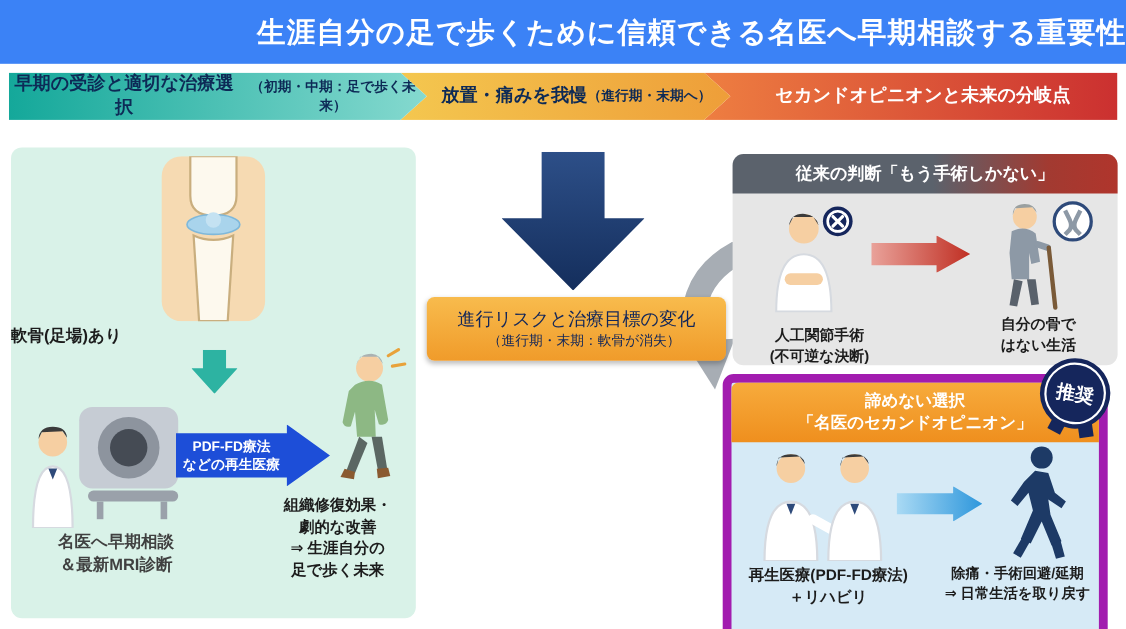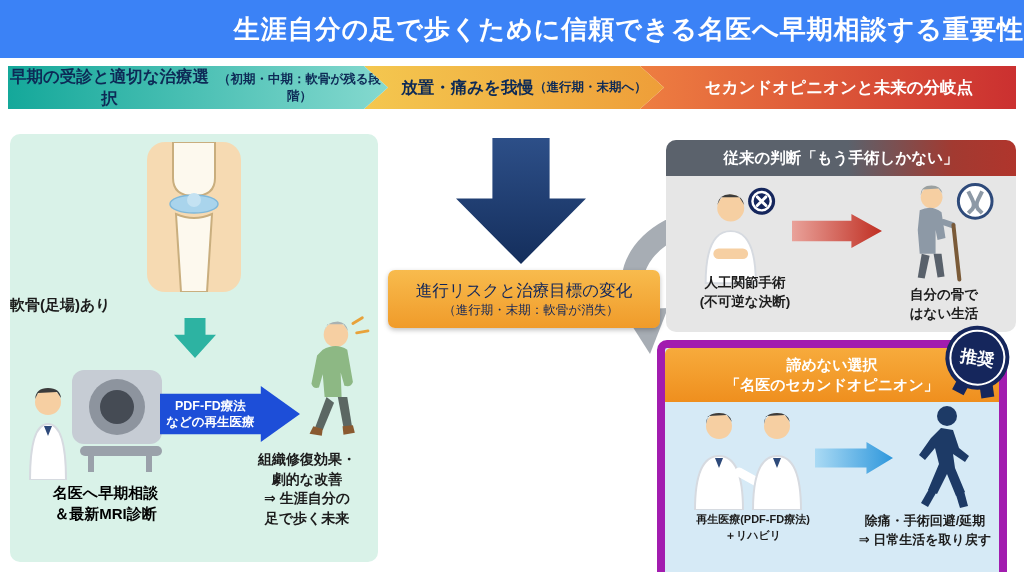--- a/index.html
+++ b/index.html
@@ -38,21 +38,21 @@
   .tdown { position:absolute; left:164px; top:184px; width:42px; height:40px; background:#2db3a2;
            clip-path:polygon(25% 0,75% 0,75% 42%,100% 42%,50% 100%,0 42%,25% 42%); }
   .docmri { position:absolute; left:12px; top:228px; width:145px; height:118px; }
   .teal-arrow { position:absolute; left:150px; top:252px; width:140px; height:56px; background:#1d4ed8;
                 clip-path:polygon(0 14%,72% 14%,72% 0,100% 50%,72% 100%,72% 86%,0 86%);
                 display:flex; align-items:center; color:#fff; font-weight:700; font-size:12.5px;
                 text-align:center; line-height:1.3; }
   .teal-arrow span { width:72%; white-space:pre-line; }
   .elder1 { position:absolute; left:282px; top:180px; width:86px; height:132px; }
   .cap-left { position:absolute; left:8px; top:348px; width:175px; text-align:center;
-              font-size:15px; font-weight:700; color:#000000; line-height:1.4; }
+              font-size:15px; font-weight:700; color:#404040; line-height:1.4; }
   .cap-right { position:absolute; left:228px; top:316px; width:138px; text-align:center;
                font-size:14px; font-weight:700; color:#1c1c1c; line-height:1.4; }
 
   
   .big-down { position:absolute; left:456px; top:138px; width:130px; height:126px; z-index:2;
               background:linear-gradient(180deg,#2d4f88,#142e5c);
               clip-path:polygon(28% 0,72% 0,72% 48%,100% 48%,50% 100%,0 48%,28% 48%); }
   .mid-banner { position:absolute; left:388px; top:270px; width:272px; height:58px; z-index:3;
                 background:linear-gradient(180deg,#f8bb4d,#f09b2a); border-radius:7px;
                 box-shadow:0 2px 5px rgba(0,0,0,.25); display:flex; flex-direction:column;
@@ -75,21 +75,21 @@
               background:#e6e6e6; border-radius:10px; }
   .rt-header { position:absolute; top:0; left:0; width:100%; height:36px; border-radius:10px 10px 0 0;
                background:linear-gradient(90deg,#5b626c 0%,#5b626c 52%,#a23a31 82%,#b0352c 100%);
                color:#fff; font-size:15.5px; font-weight:700;
                display:flex; align-items:center; justify-content:center; }
   .docx { position:absolute; left:30px; top:44px; width:82px; height:100px; }
   .red-arrow { position:absolute; left:126px; top:74px; width:90px; height:34px;
                background:linear-gradient(90deg,#e9a29a,#c02f23);
                clip-path:polygon(0 20%,66% 20%,66% 0,100% 50%,66% 100%,66% 80%,0 80%); }
   .elder2 { position:absolute; left:226px; top:40px; width:104px; height:106px; }
-  .rt-label1 { position:absolute; left:6px; top:134px; width:146px; text-align:center;
+  .rt-label1 { position:absolute; left:6px; top:156px; width:146px; text-align:center;
                font-size:13.5px; font-weight:700; color:#1c1c1c; line-height:1.4; }
   .rt-label2 { position:absolute; left:214px; top:146px; width:128px; text-align:center;
                font-size:13.5px; font-weight:700; color:#1c1c1c; line-height:1.4; }
 
   
   .rb-panel { position:absolute; left:657px; top:340px; width:350px; height:252px;
               background:#d6eaf6; border:8px solid #a21caf; border-radius:10px; }
   .rb-header { position:absolute; top:0; left:0; width:100%; height:54px;
                background:linear-gradient(180deg,#f7ab3c,#ef8f1e); border-radius:6px 6px 0 0;
                color:#fff; font-weight:700; font-size:15px; display:flex; align-items:center;
@@ -100,36 +100,36 @@
                   display:flex; align-items:center; justify-content:center; position:relative; z-index:2; }
   .badge-ribbon { position:absolute; width:13px; height:24px; background:#15265c; top:42px; z-index:1; }
   .badge-ribbon.r1 { left:12px; transform:rotate(18deg); }
   .badge-ribbon.r2 { right:12px; transform:rotate(-18deg); }
   .docs2 { position:absolute; left:16px; top:58px; width:132px; height:104px; }
   .blue-arrow { position:absolute; left:150px; top:94px; width:78px; height:32px;
                 background:linear-gradient(90deg,#aadaf4,#2e97dc);
                 clip-path:polygon(0 20%,66% 20%,66% 0,100% 50%,66% 100%,66% 80%,0 80%); }
   .walker { position:absolute; left:240px; top:56px; width:80px; height:106px; }
   .rb-label1 { position:absolute; left:0; top:164px; width:176px; text-align:center;
-               font-size:11px; font-weight:700; color:#1c1c1c; line-height:1.45; }
+               font-size:14px; font-weight:700; color:#1c1c1c; line-height:1.45; }
   .rb-label2 { position:absolute; left:176px; top:164px; width:168px; text-align:center;
                font-size:13px; font-weight:700; color:#1c1c1c; line-height:1.45; }
 </style>
 </head>
 <body>
 
 <div class="canvas">
 
   <header class="title-bar">
     <h1>生涯自分の足で歩くために信頼できる名医へ早期相談する重要性</h1>
   </header>
 
   <div class="chevron c1">
     <div class="chev-title">早期の受診と適切な治療選択</div>
-    <div class="chev-sub">（初期・中期：軟骨が残る段階）</div>
+    <div class="chev-sub">（初期・中期：足で歩く未来）</div>
   </div>
   <div class="chevron c2">
     <div class="chev-title">放置・痛みを我慢</div>
     <div class="chev-sub">（進行期・末期へ）</div>
   </div>
   <div class="chevron c3">
     <div class="chev-title">セカンドオピニオンと未来の分岐点</div>
   </div>
 
   <section class="left-panel">

